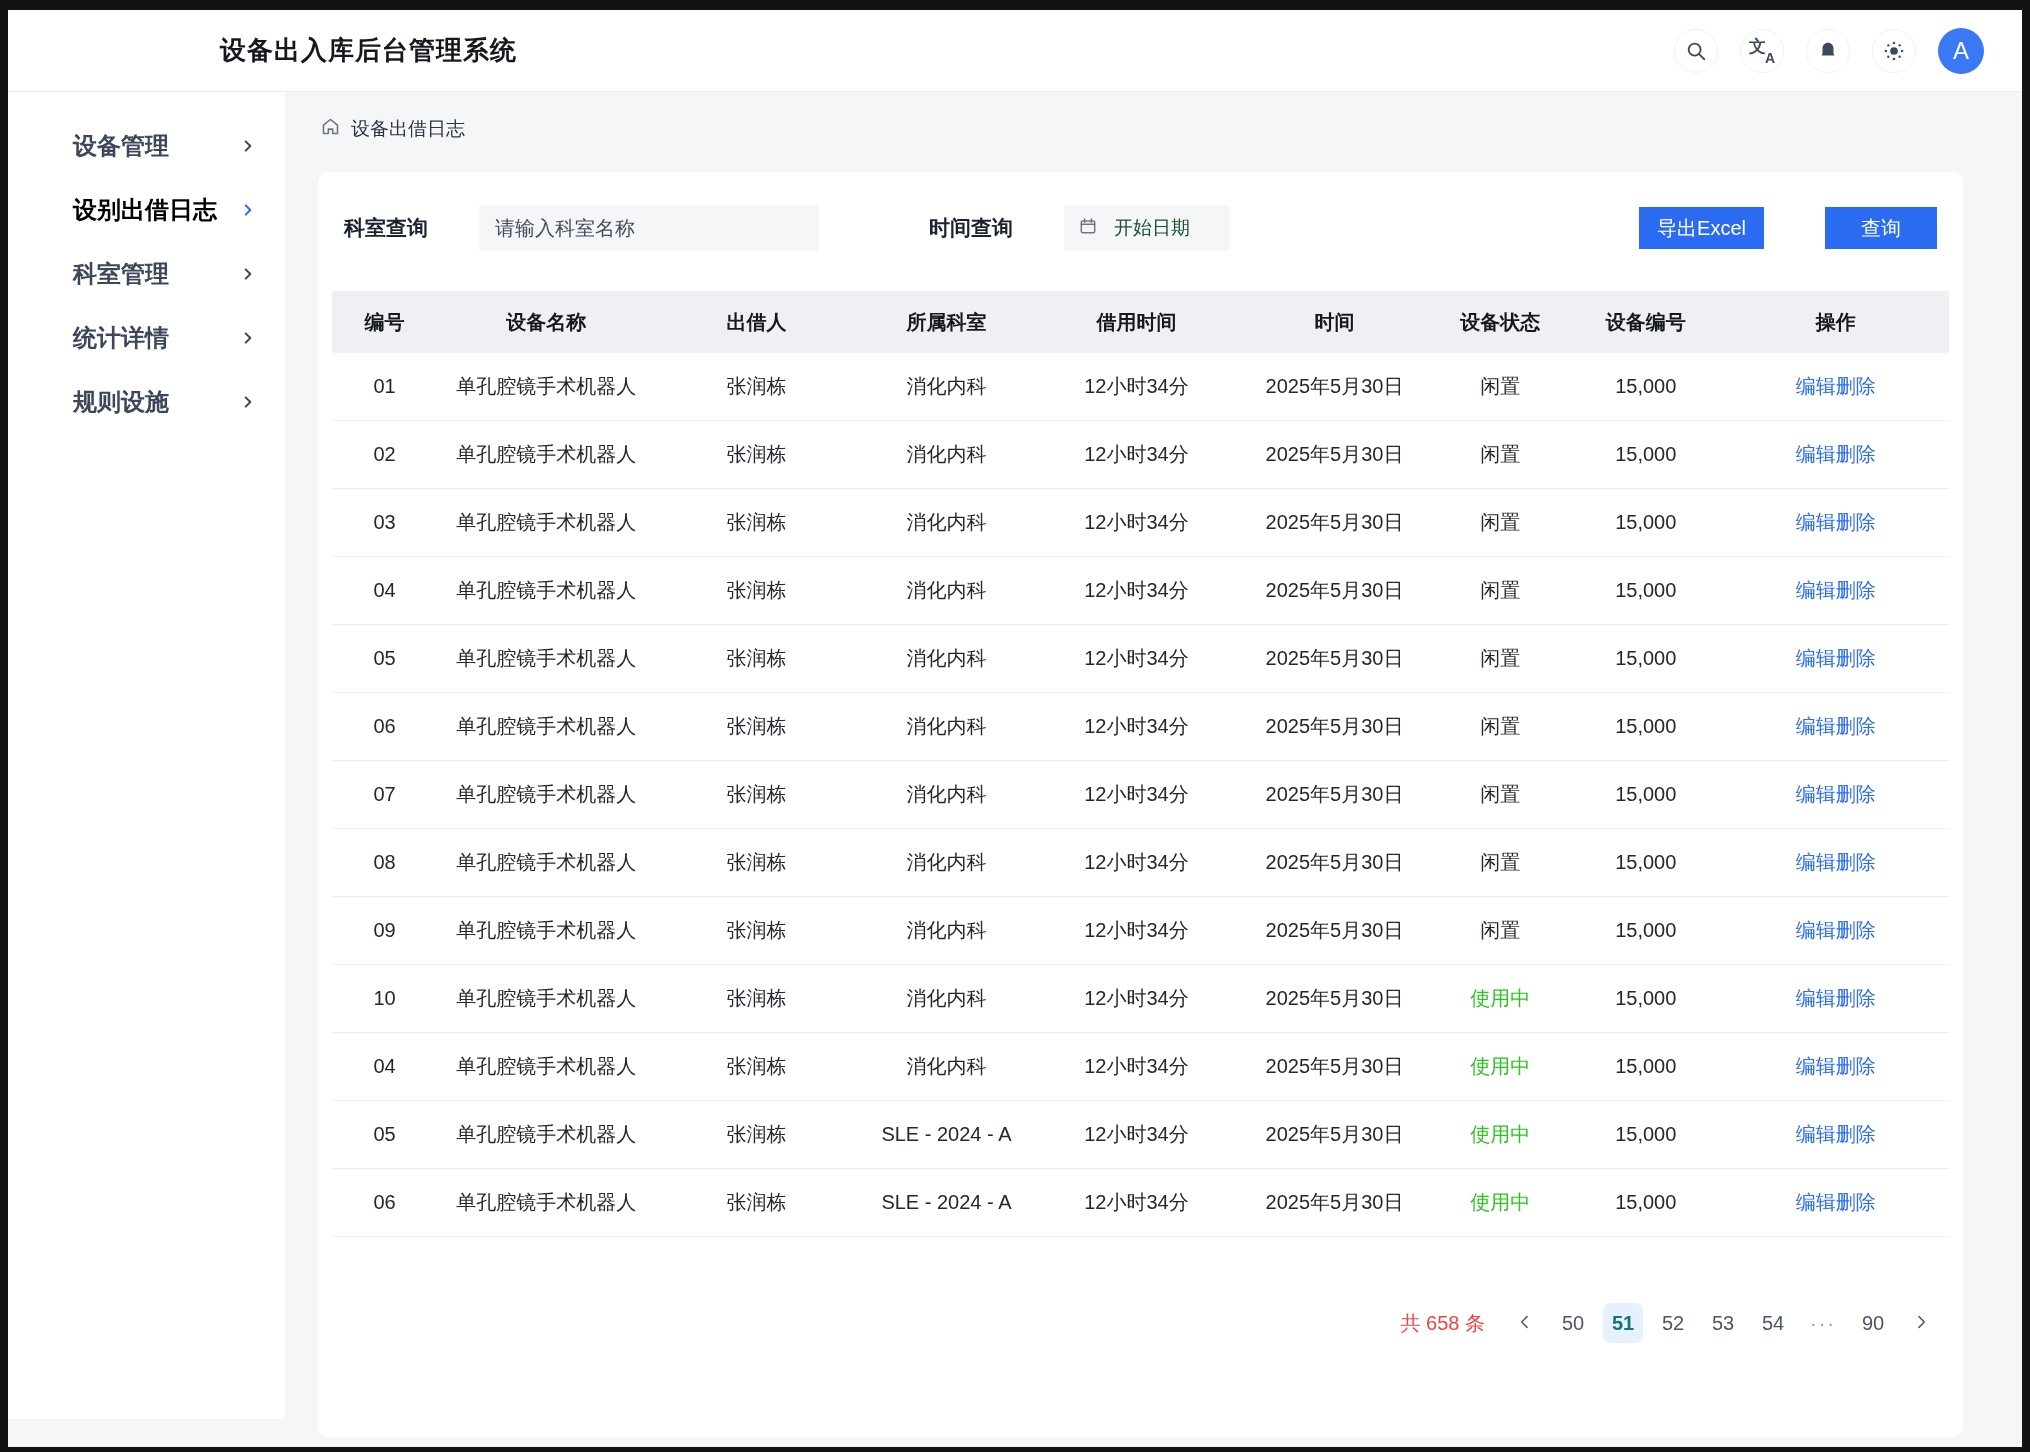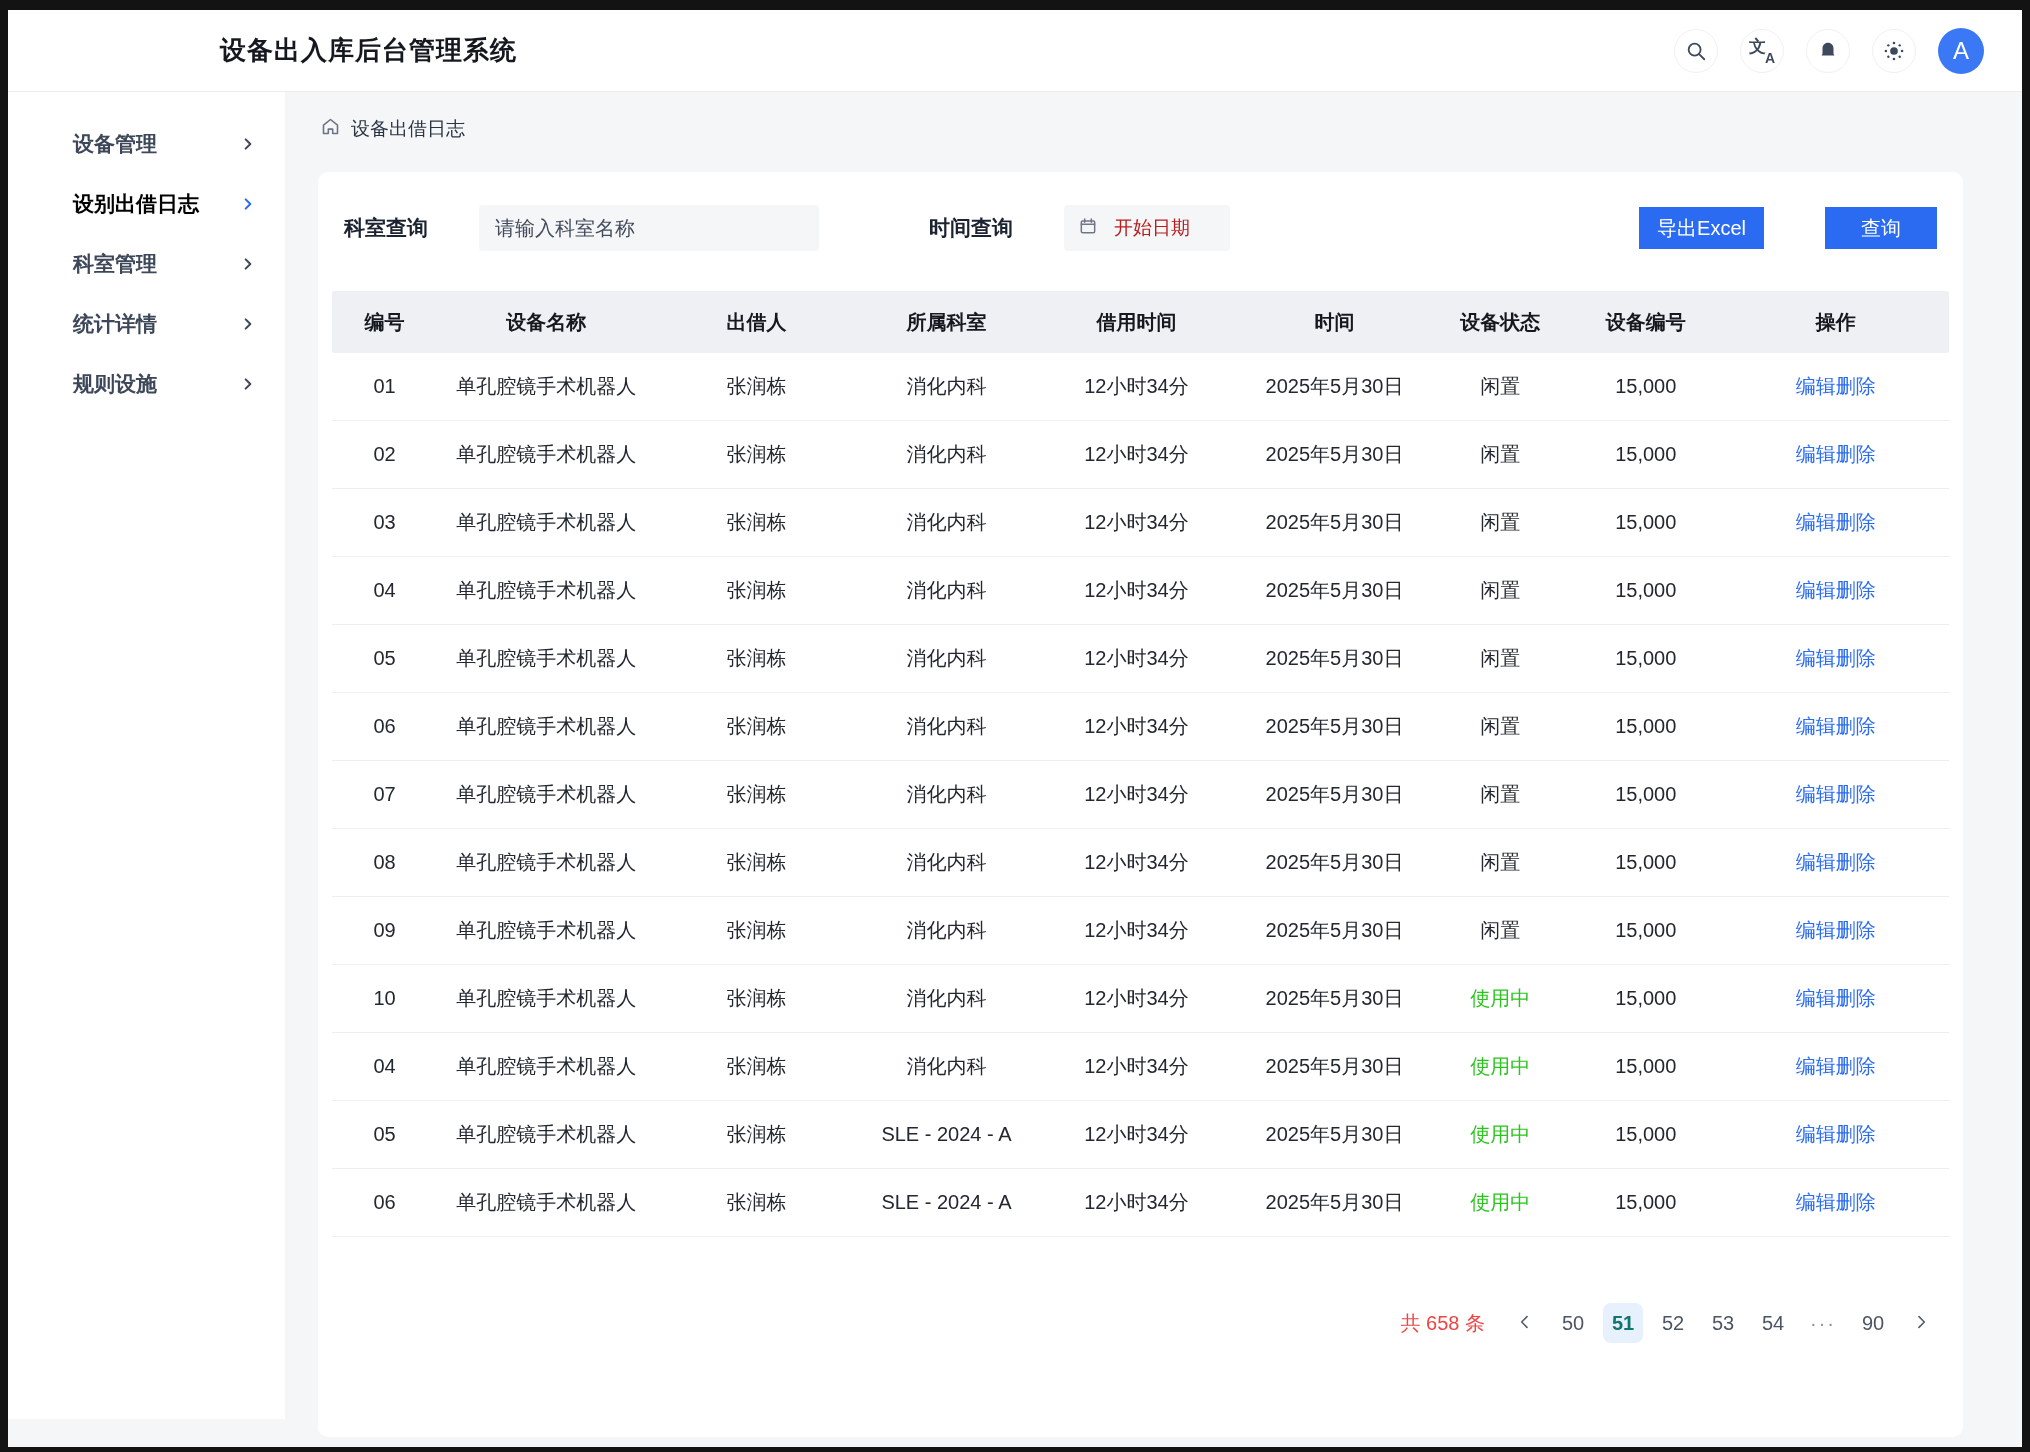--- a/index.html
+++ b/index.html
@@ -33,21 +33,21 @@
     width:46px; height:46px; border-radius:50%; background:#3b78f6; color:#fff;
     display:flex; align-items:center; justify-content:center; font-size:24px; font-weight:500;
     cursor:pointer;
   }
   
   .body-row { display:flex; height:calc(100% - 83px); }
   .sidebar { width:277px; background:#fff; height:calc(100% - 27px); padding-top:22px; flex:0 0 277px; }
   .sb-item {
     display:flex; align-items:center; justify-content:space-between;
     padding:16px 30px 16px 65px; cursor:pointer;
-    font-size:21px; font-weight:700; color:#3d4759;
+    font-size:24px; font-weight:700; color:#3d4759;
   }
   .sb-item .chev { display:flex; }
   .sb-item .chev svg { stroke:#3d4759; }
   .sb-item.active { color:#000000; }
   .sb-item.active .chev svg { stroke:#2a6bf2; }
   .main { flex:1; padding:24px 59px 0 33px; }
   .breadcrumb { display:flex; align-items:center; gap:10px; font-size:19px; color:#2b3442; margin-left:2px; }
   .breadcrumb svg { color:#6b7483; }
   
   .card { background:#fff; border-radius:10px; margin-top:30px; height:1265px; padding:33px 14px 0; }
@@ -57,21 +57,21 @@
     width:340px; height:46px; background:#f5f6f8; border:none; outline:none; border-radius:4px;
     padding:0 16px; font-size:20px; color:#3c4454; font-family:inherit;
   }
   .f-input::placeholder { color:#434b5c; opacity:1; }
   .f-label.time { margin-left:75px; }
   .date-box {
     width:166px; height:46px; background:#f5f6f8; border-radius:4px;
     display:flex; align-items:center; padding:0 14px; gap:16px; cursor:pointer;
   }
   .date-box svg { color:#6f7786; }
-  .date-box .ph { font-size:19px; color:#b91c1c; }
+  .date-box .ph { font-size:19px; color:#14532d; }
   .f-spacer { flex:1; }
   .btn {
     height:42px; min-width:112px; padding:0 18px; border:none; border-radius:0;
     background:#2a6bf2; color:#fff; font-size:20px; font-weight:500; cursor:pointer;
     font-family:inherit;
   }
   .btn + .btn { margin-left:26px; }
   
   .t-head {
     display:flex; align-items:center; height:62px; background:#eef0f3; border-radius:2px;

